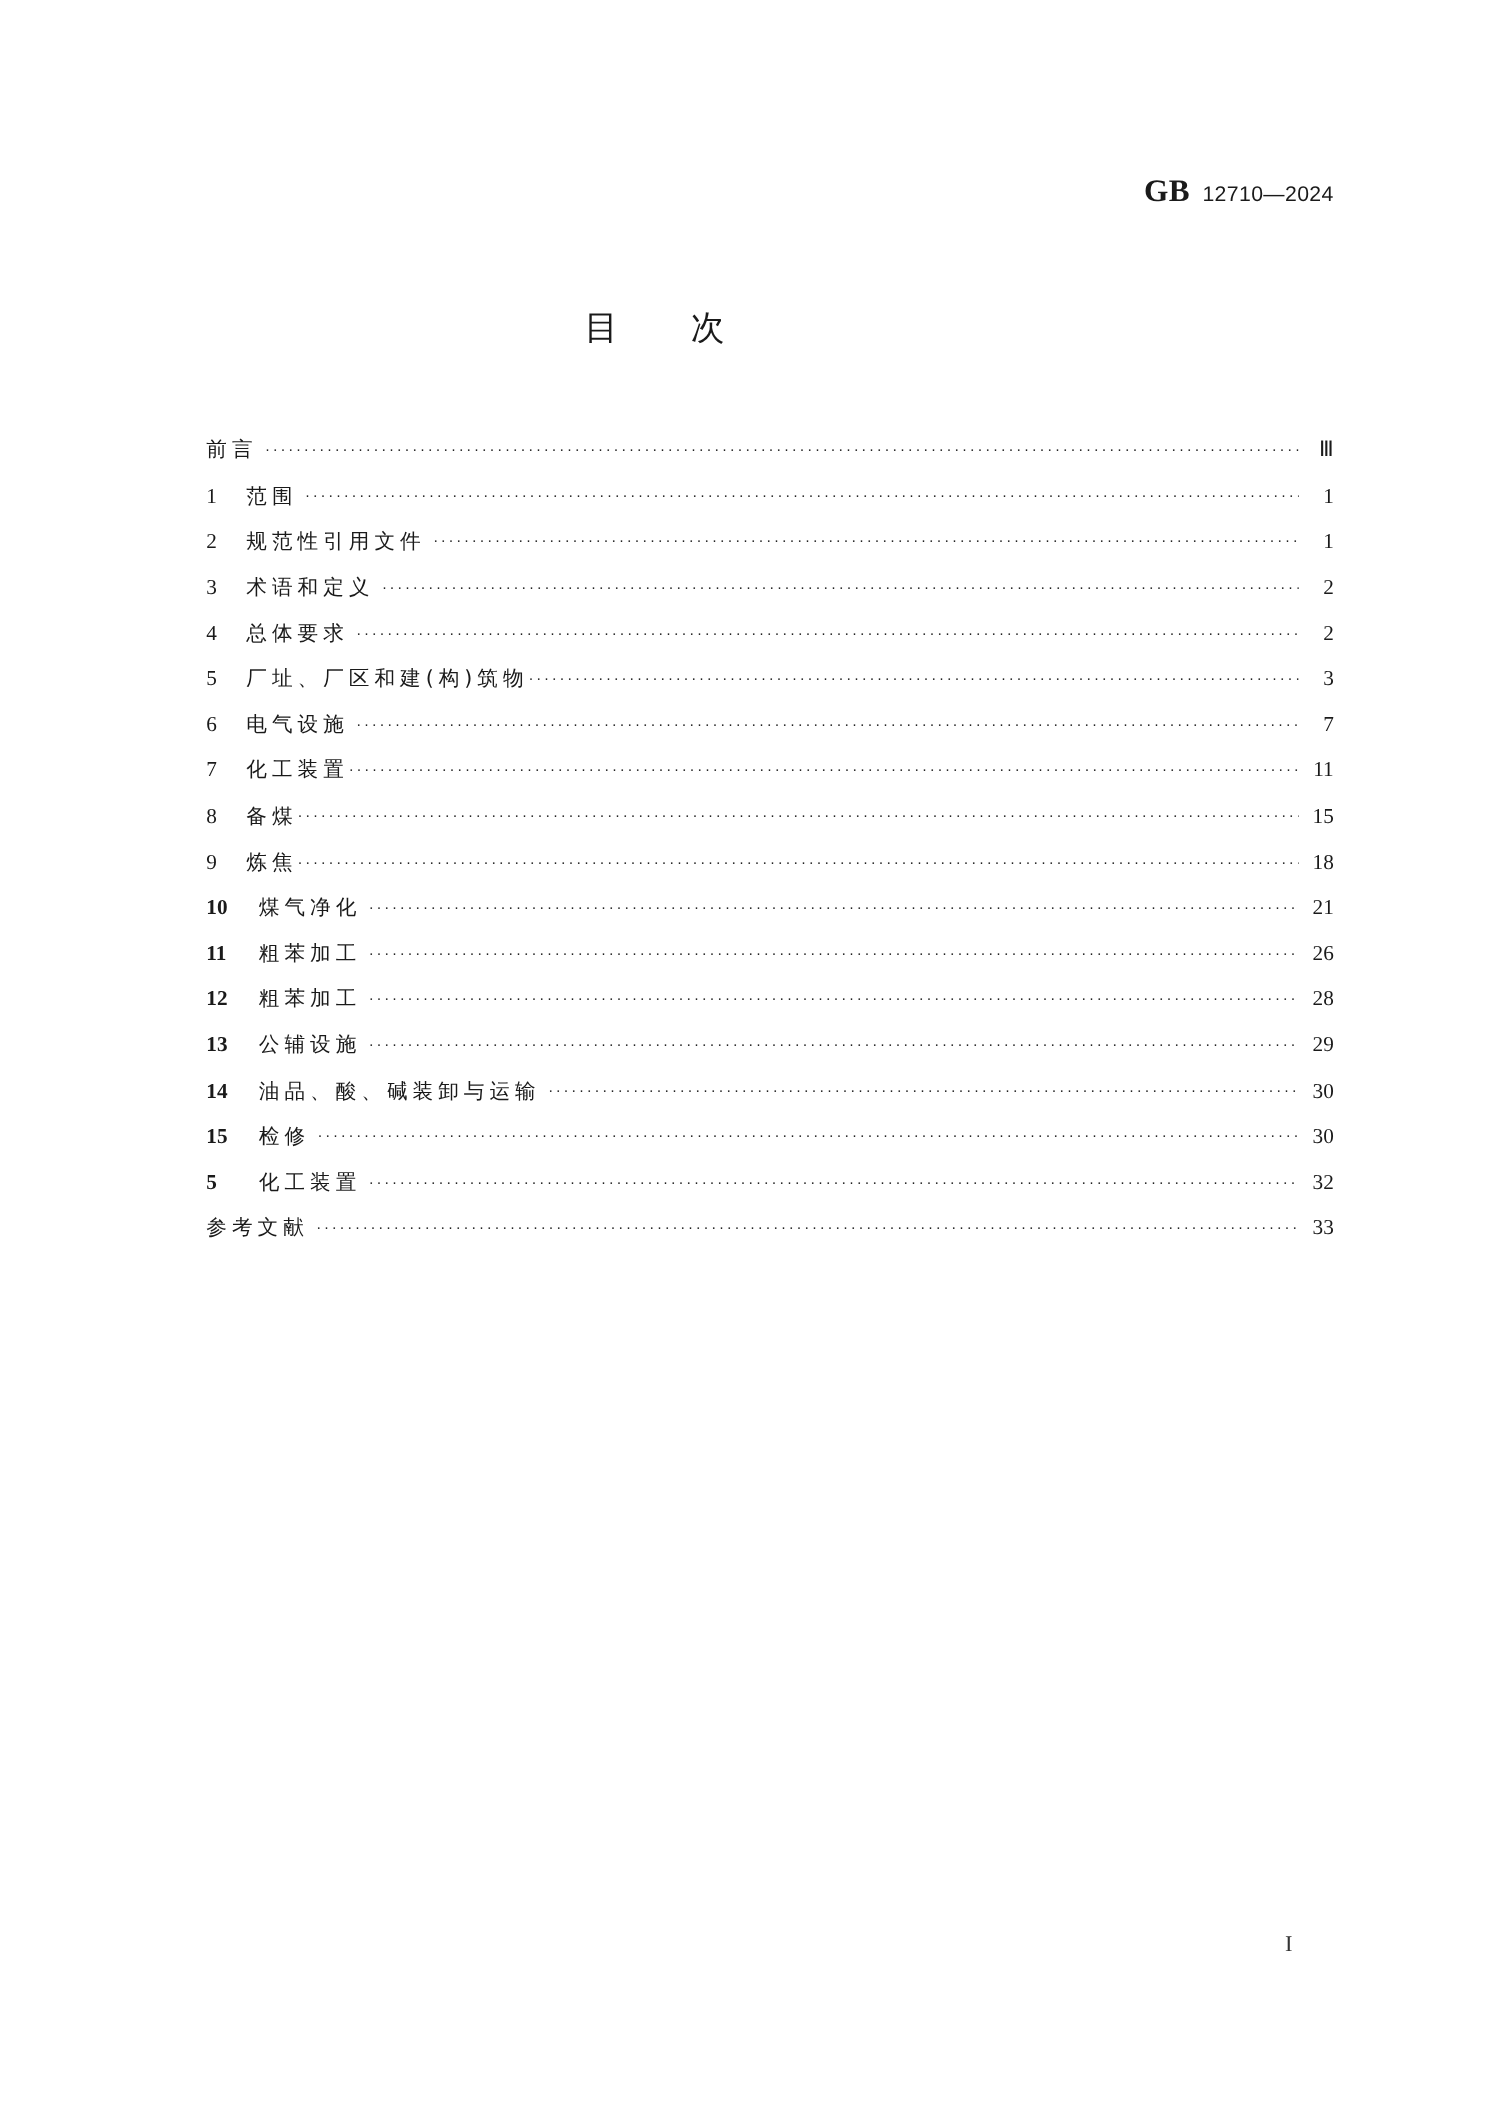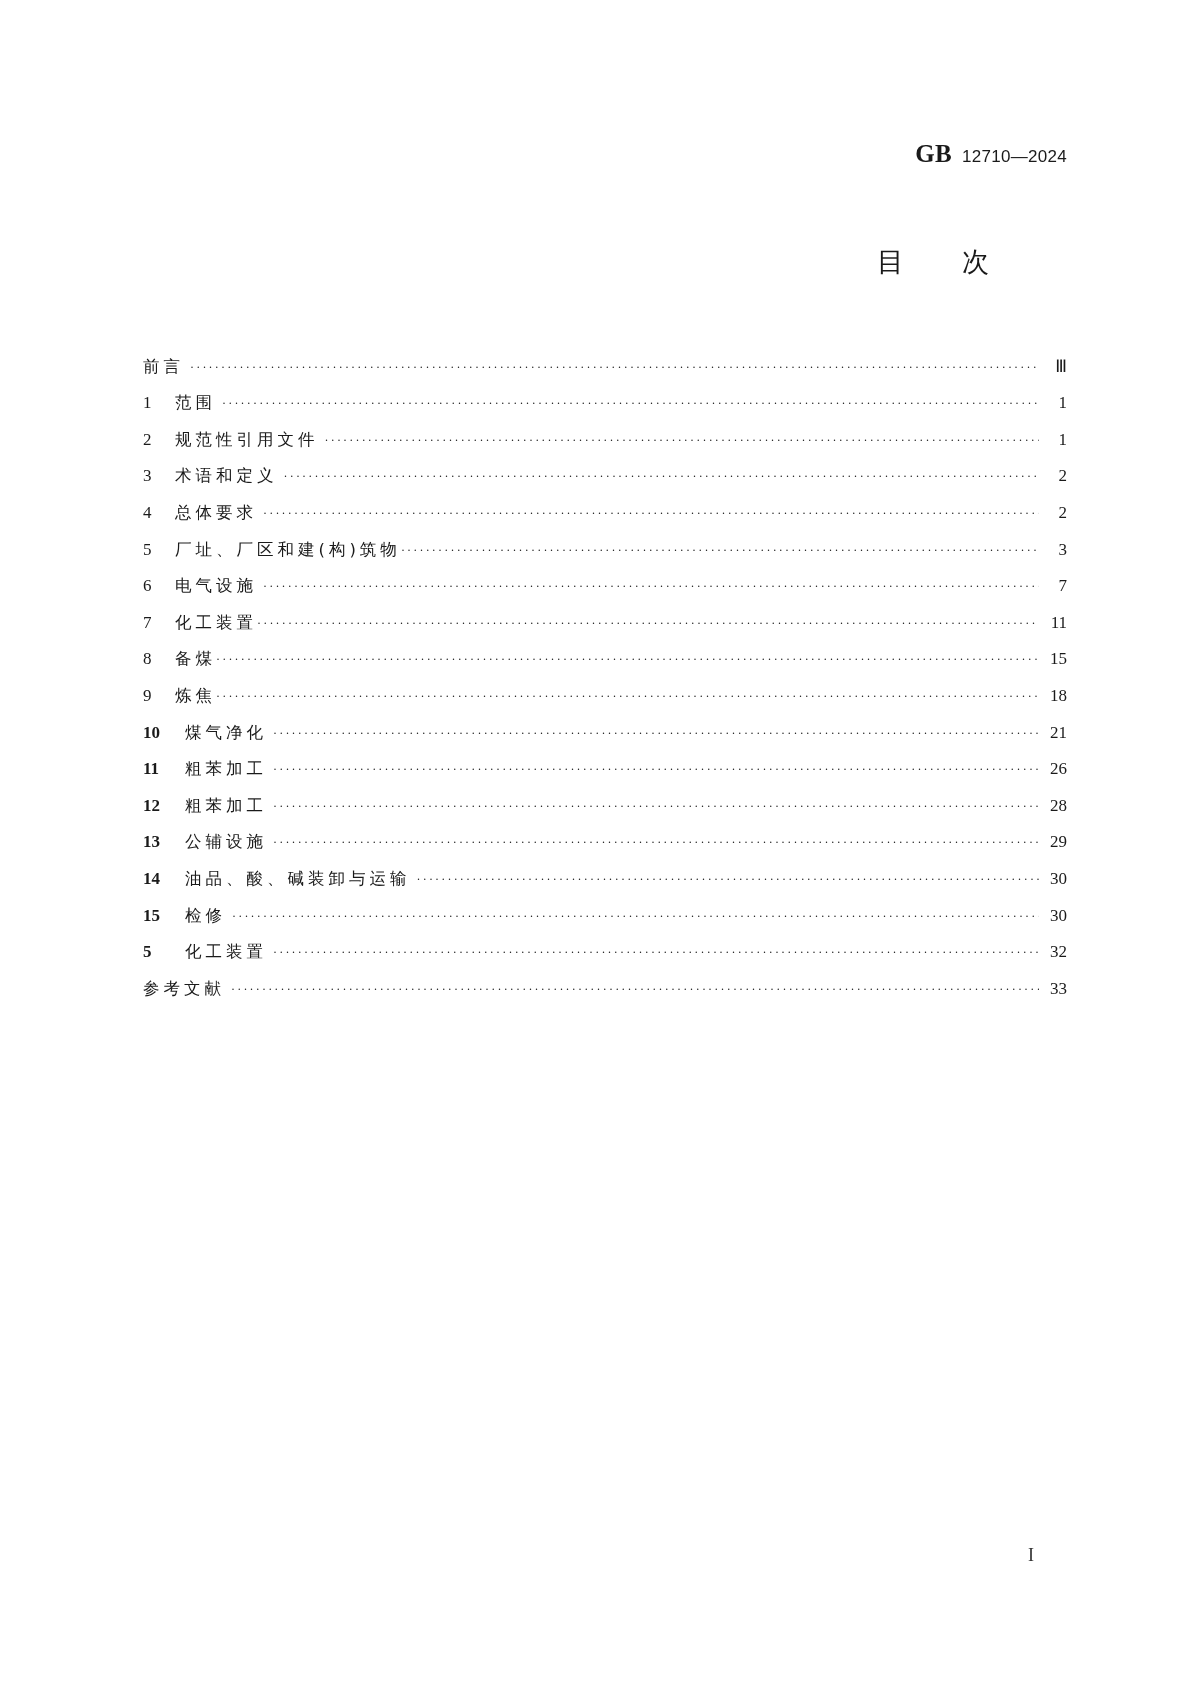--- a/index.html
+++ b/index.html
@@ -30,39 +30,40 @@
       margin-right: 10px;
     }
     .std-code .num {
       font-family: "Liberation Sans", sans-serif;
     }
     .toc-title {
       position: absolute;
       top: 244px;
       left: 0;
       width: 1047px;
-      text-align: right;
+      text-align: center;
       font-family: "DejaVu Sans", sans-serif;
       font-size: 27px;
       letter-spacing: 58px;
       padding-left: 58px;
       box-sizing: border-box;
     }
     .toc {
       position: absolute;
       top: 342px;
       left: 143px;
       width: 924px;
     }
     .toc-row {
       display: flex;
-      align-items: flex-end;
+      align-items: center;
       height: 36.6px;
       font-size: 17px;
       line-height: 24px;
+      margin-left: 22px;
     }
     .toc-num {
       font-family: "Liberation Serif", serif;
       font-size: 17px;
       flex: 0 0 auto;
     }
     .toc-num.w1 { width: 32px; }
     .toc-num.w2 { width: 42px; font-weight: bold; }
     .toc-num.w0 { width: 0; }
     .toc-label {

